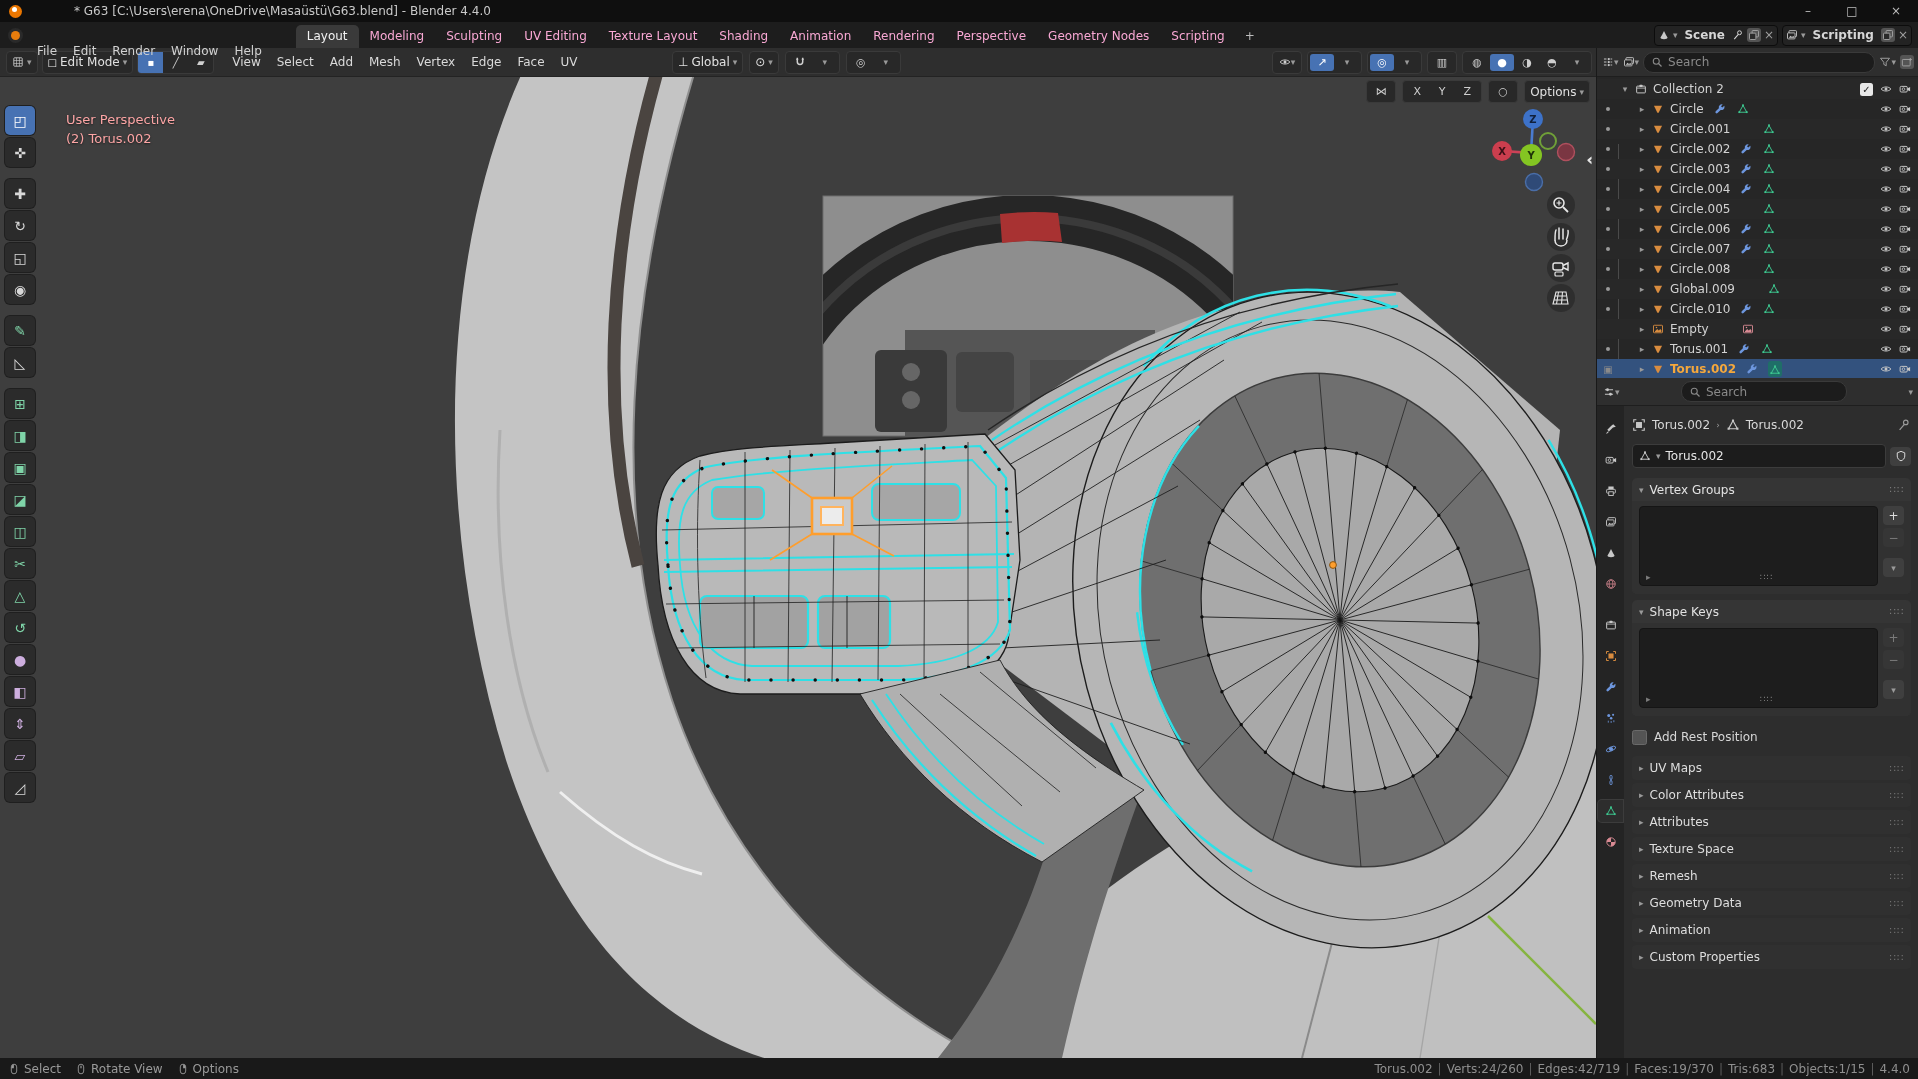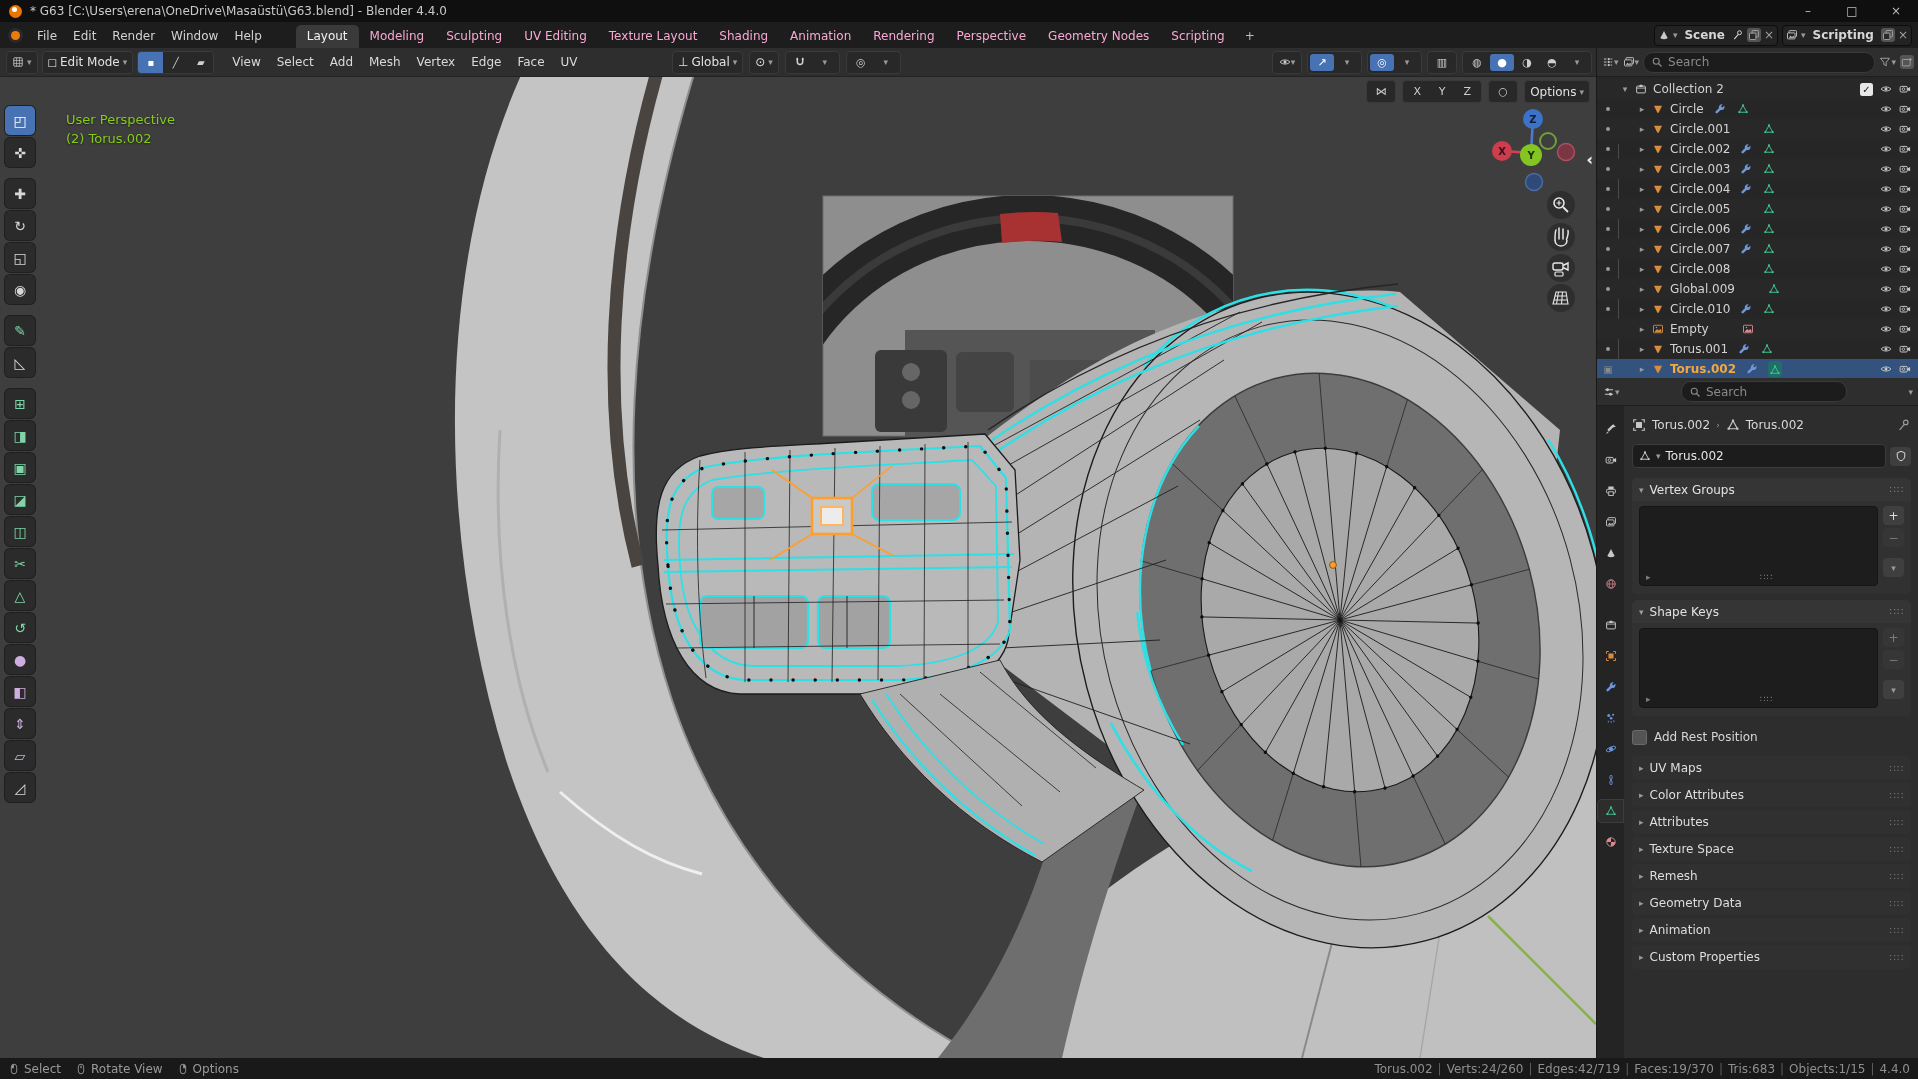--- a/index.html
+++ b/index.html
@@ -4,34 +4,34 @@
 <style>
   html,body{margin:0;padding:0;background:#000;}
   body{width:1918px;height:1079px;position:relative;overflow:hidden;
        font-family:"DejaVu Sans","Liberation Sans",sans-serif;font-size:12px;color:#cfcfcf;
        -webkit-font-smoothing:antialiased;}
   .ic{width:14px;height:14px;display:inline-block;vertical-align:middle;flex:none;}
   .ic12{width:12px;height:12px;}
 
   
   .titlebar{position:absolute;left:0;top:0;width:100%;height:22px;background:#0f0f0f;
-            display:flex;align-items:center;z-index:40;}
+            display:flex;align-items:center;z-index:40;gap:44px;}
   .blogo{width:13px;height:13px;border-radius:50%;background:#ea7600;margin:0 8px 0 9px;position:relative;}
   .blogo:after{content:"";position:absolute;left:3px;top:2.5px;width:5px;height:5px;border-radius:50%;background:#fff;}
   .wtitle{color:#c9c9c9;font-size:12px;white-space:nowrap;}
   .wincontrols{margin-left:auto;display:flex;height:100%;}
   .winbtn{width:44px;height:100%;display:flex;align-items:center;justify-content:center;color:#bdbdbd;font-size:12px;}
 
   
   .topbar{position:absolute;left:0;top:22px;width:100%;height:26px;background:#1d1d1d;
           display:flex;align-items:flex-end;z-index:39;}
   .appmenu{display:flex;align-items:center;height:100%;}
   .blogo2{width:15px;height:15px;border-radius:50%;background:#2a2a2a;margin:0 6px 0 8px;position:relative;}
   .blogo2:after{content:"";position:absolute;left:3px;top:3px;width:9px;height:9px;border-radius:50%;background:#e87d0d;}
-  .menuitem{padding:1px 8px;height:100%;display:flex;align-items:center;color:#d2d2d2;}
+  .menuitem{padding:16px 8px;height:100%;display:flex;align-items:center;color:#d2d2d2;}
   .tabs{display:flex;align-items:flex-end;margin-left:26px;height:100%;}
   .tab{padding:4px 11px 5px;color:#f9a8d4;border-radius:5px 5px 0 0;white-space:nowrap;}
   .tab.active{background:#3a3a3a;color:#f2f2f2;}
   .tabadd{padding:4px 9px 5px;color:#bdbdbd;}
   .scenecluster{position:absolute;right:0;top:0;height:100%;display:flex;align-items:center;gap:4px;padding-right:6px;}
   .idblock{display:flex;align-items:center;background:#232323;border:1px solid #0c0c0c;border-radius:4px;height:19px;padding:0 3px;gap:3px;color:#d6d6d6;}
   .idblock .lbl{padding:0 4px;font-weight:bold;}
   .minibtn{color:#9f9f9f;display:flex;align-items:center;}
   .minibtn.on{background:#545454;border-radius:3px;padding:1px;}
 
@@ -58,21 +58,21 @@
   
   .toolshelf{position:absolute;left:5px;top:106px;display:flex;flex-direction:column;gap:3px;z-index:26;}
   .tool{width:30px;height:29px;background:#2b2b2b;border-radius:5px;display:flex;align-items:center;justify-content:center;
         color:#d8d8d8;font-size:14px;box-shadow:0 0 0 1px #1f1f1f;}
   .tool.active{background:#4772b3;color:#fff;}
   .tool.gap{margin-top:9px;}
   .tool.t-grn{color:#7fd4a8;} .tool.t-pur{color:#cdaede;}
 
   
   .viewport{position:absolute;left:0;top:48px;width:1596px;height:1010px;background:#3e3e3e;z-index:10;}
-  .vpoverlay{position:absolute;left:66px;top:110px;color:#84cc16;font-size:13px;line-height:19px;
+  .vpoverlay{position:absolute;left:66px;top:110px;color:#fca5a5;font-size:13px;line-height:19px;
              text-shadow:0 1px 2px rgba(0,0,0,.55);z-index:20;}
 
   
   .rpanel{position:absolute;left:1596px;top:48px;width:322px;height:1010px;background:#2d2d2d;border-left:1px solid #191919;z-index:30;}
   .outliner{position:absolute;left:0;top:0;width:100%;height:330px;background:#262626;}
   .ol-header{height:28px;background:#2e2e2e;border-bottom:1px solid #1e1e1e;display:flex;align-items:center;gap:4px;padding:0 5px;}
   .searchbox{flex:1;display:flex;align-items:center;gap:5px;background:#1c1c1c;border:1px solid #3a3a3a;border-radius:10px;height:19px;padding:0 7px;color:#8a8a8a;}
   .tree{padding-top:2px;}
   .trow{height:20px;display:flex;align-items:center;gap:3px;padding-left:4px;position:relative;color:#d2d2d2;}
   .trow:nth-child(even){background:#282828;}

